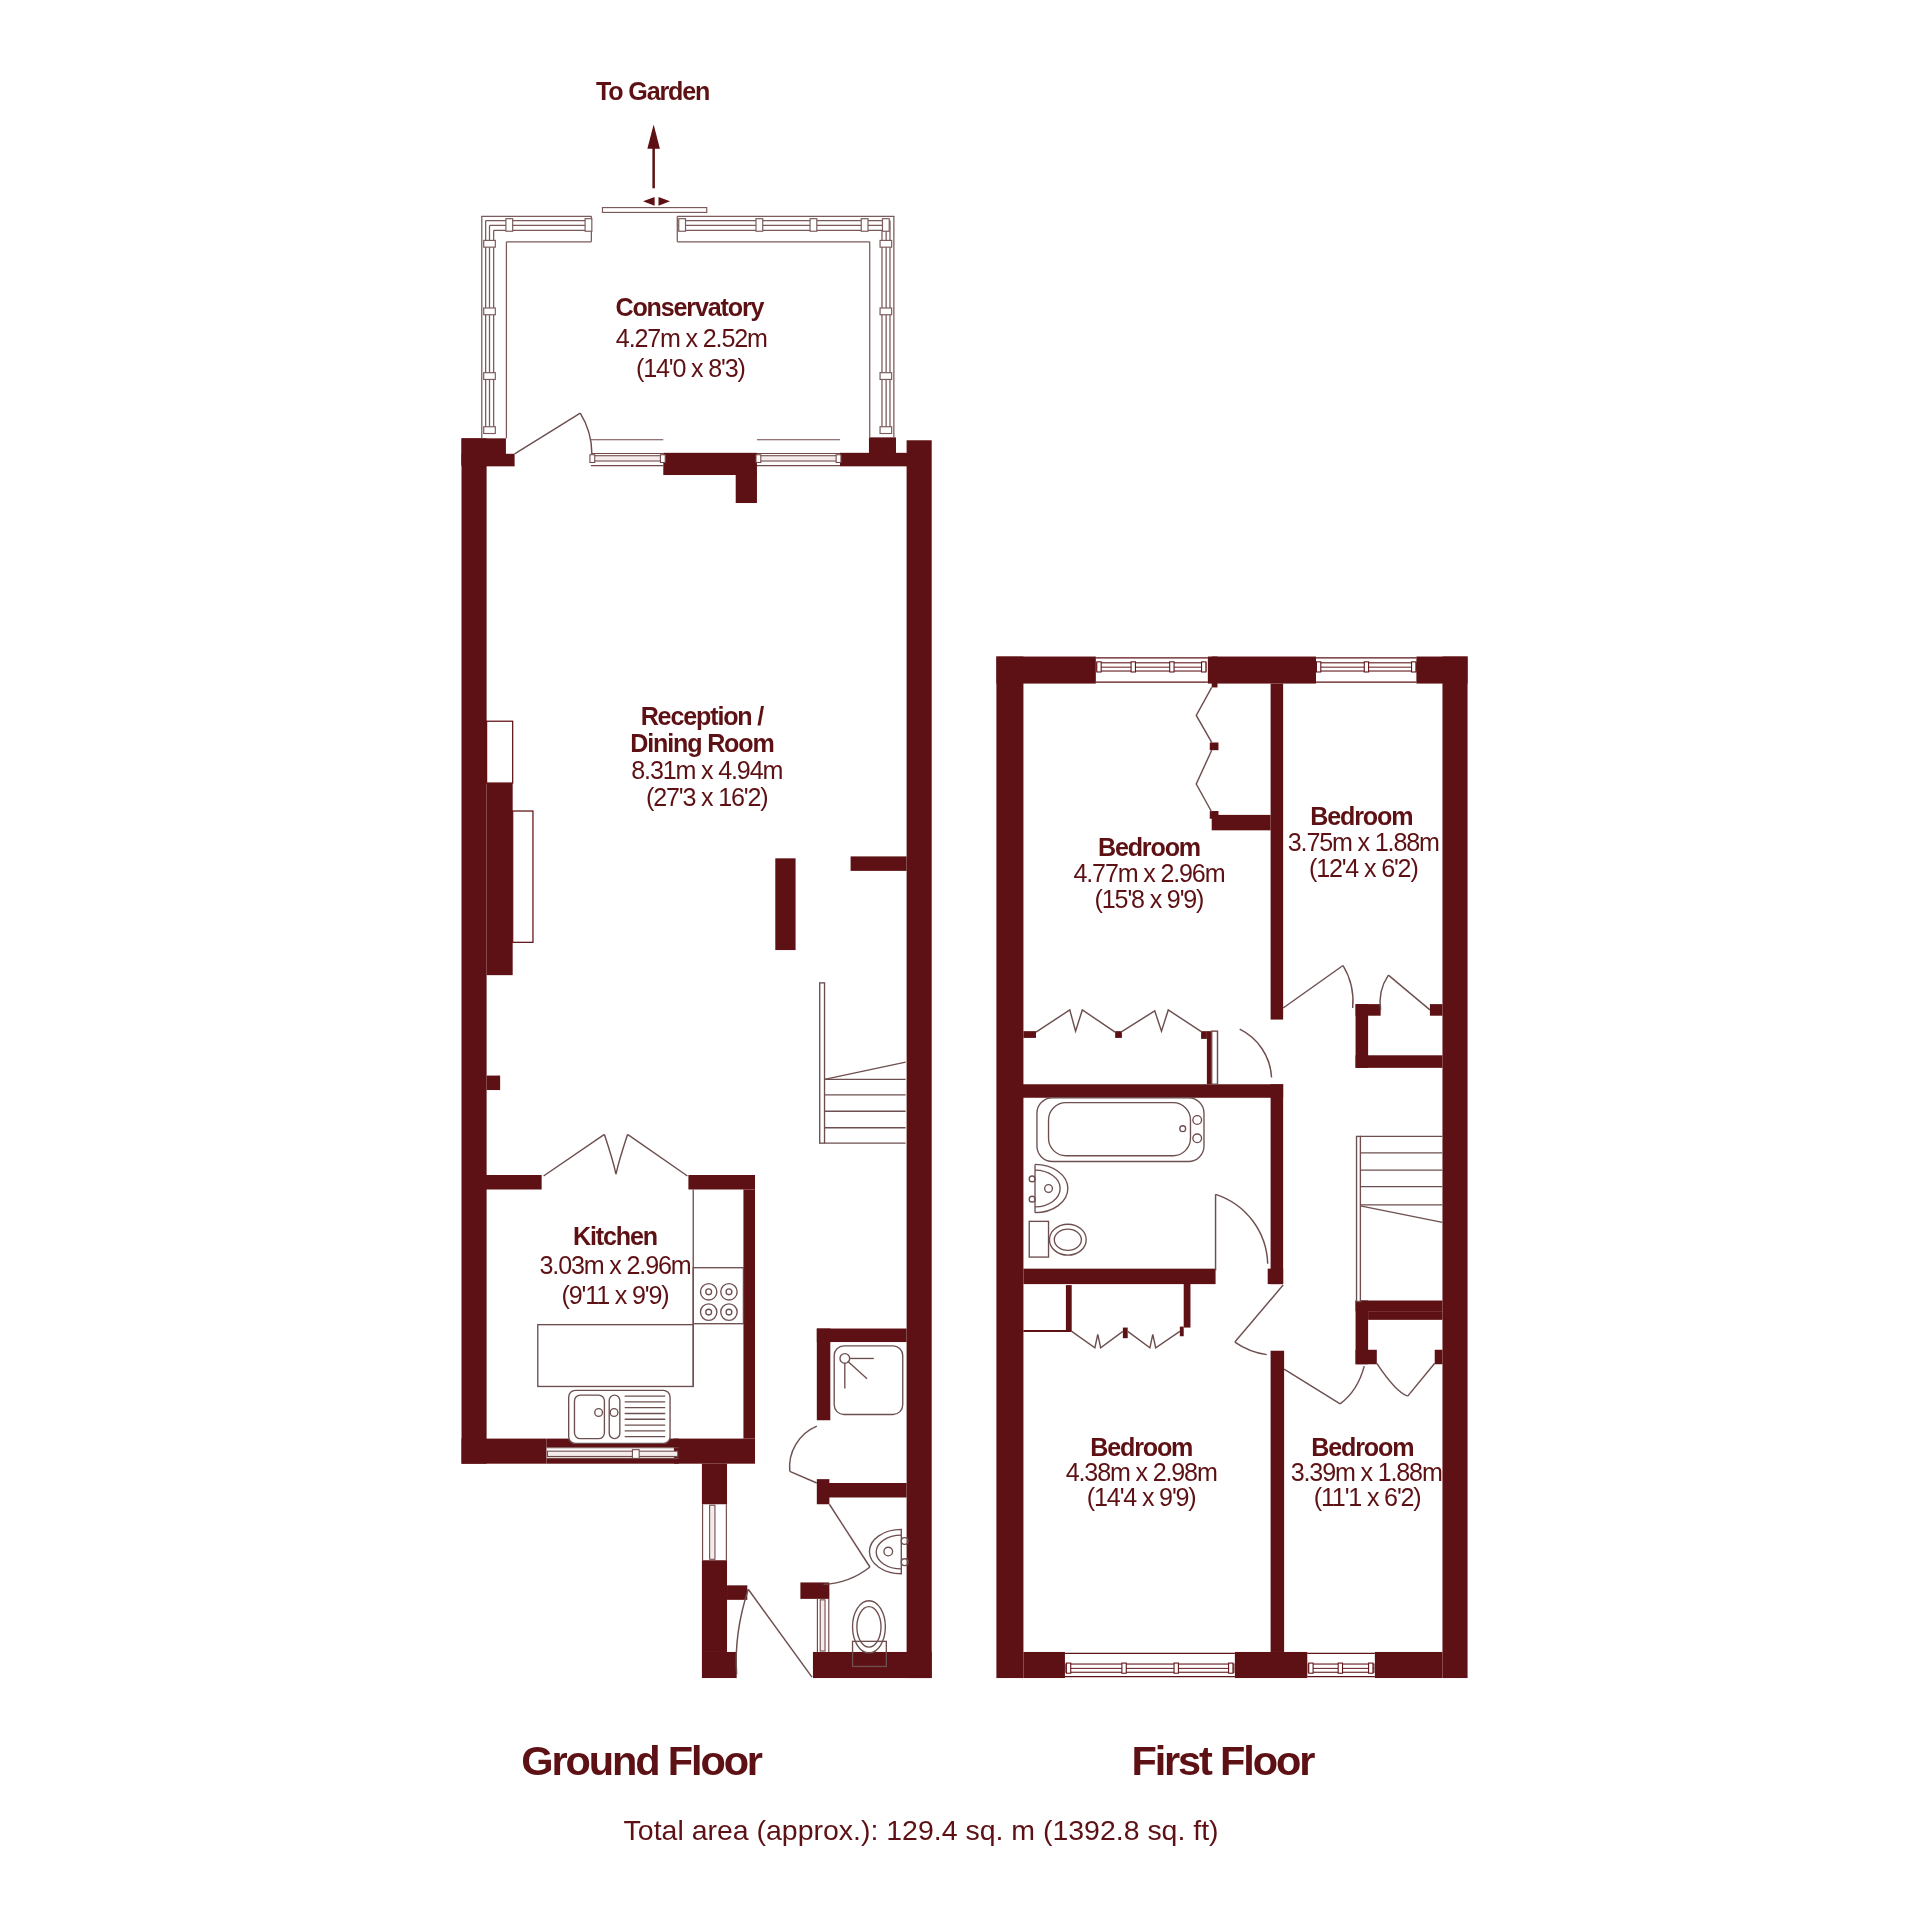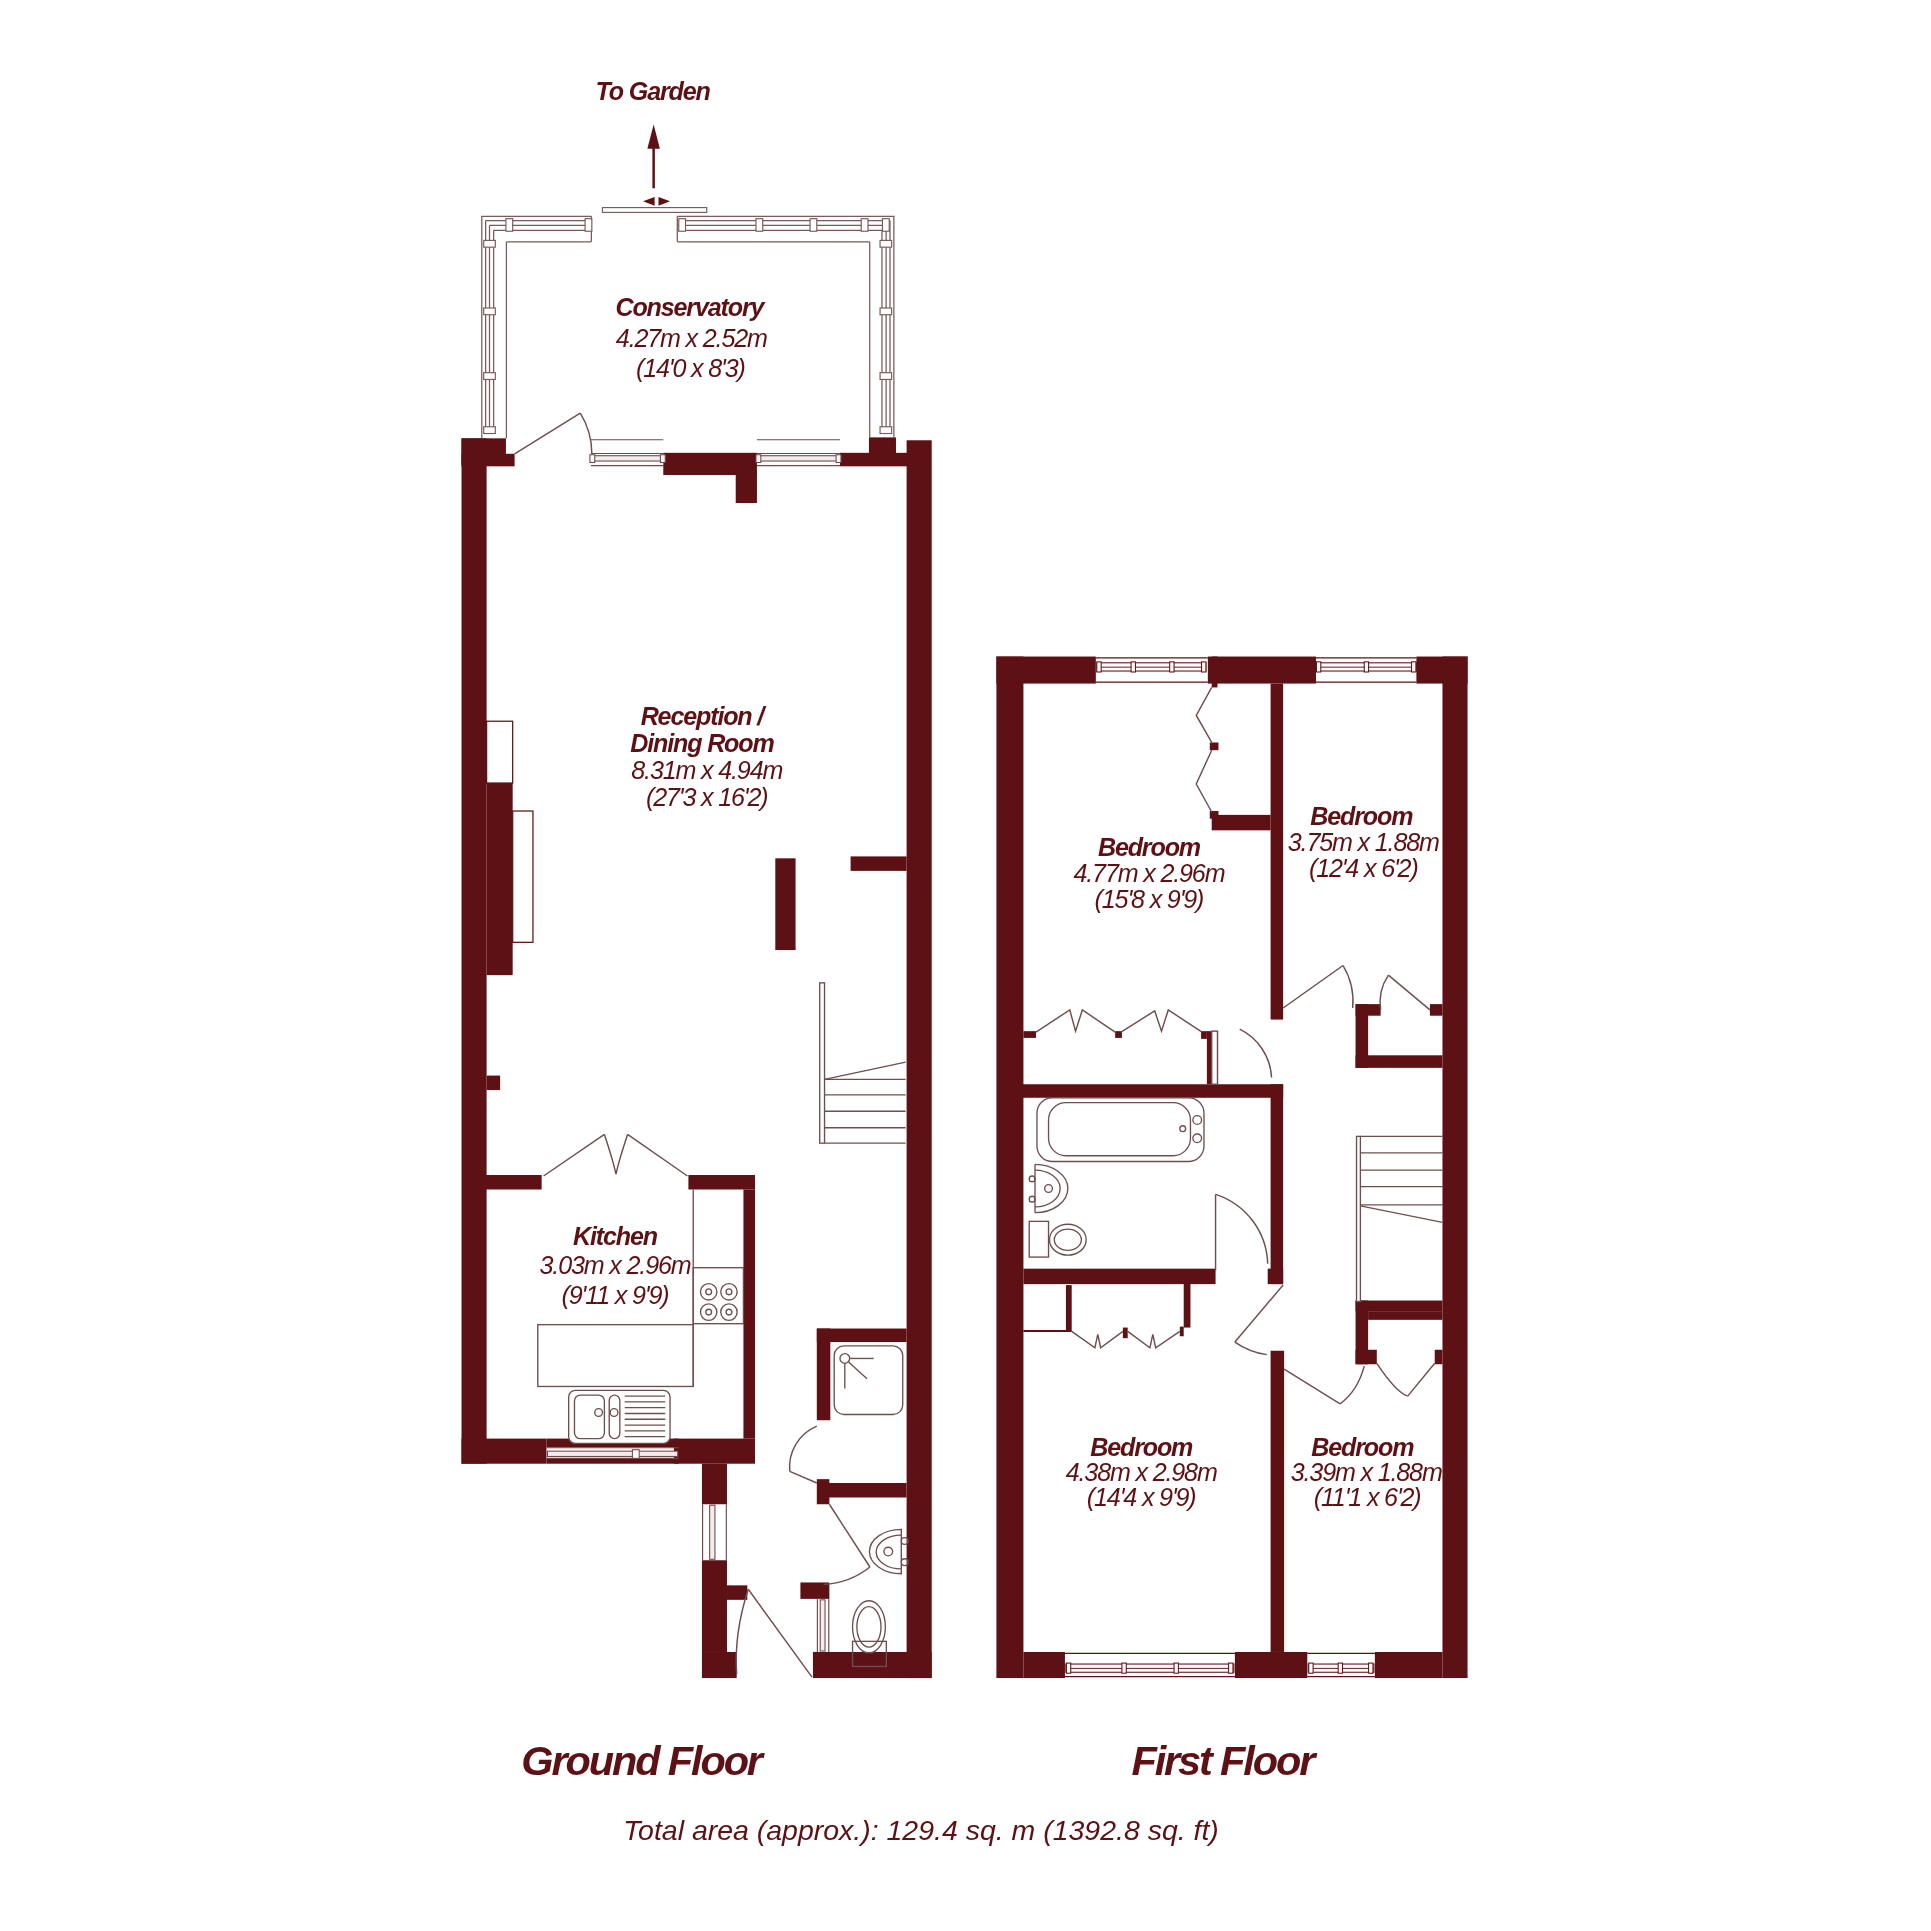--- a/index.html
+++ b/index.html
@@ -1,16 +1,16 @@
 <!DOCTYPE html>
 <html><head>
 <meta charset="utf-8">
 <style>
   html,body{margin:0;padding:0;background:#ffffff;}
-  #c{width:1931px;height:1931px;position:relative;font-style:italic;}
+  #c{width:1931px;height:1931px;position:relative;}
   svg{display:block;}
   text{font-family:"Liberation Sans",sans-serif;fill:#5e1114;}
 </style>
 </head>
 <body>
 <div id="c">
 <svg width="1931" height="1931" viewBox="0 0 2000 2000">
 <rect x="0" y="0" width="2000" height="2000" fill="#ffffff"></rect>
 
 <g fill="#5e1114" stroke="none">

